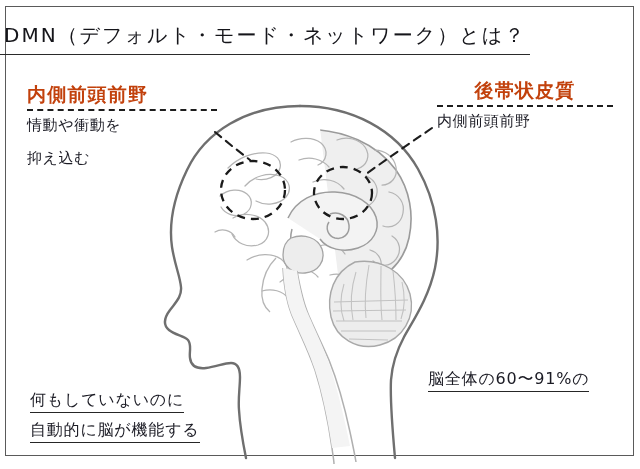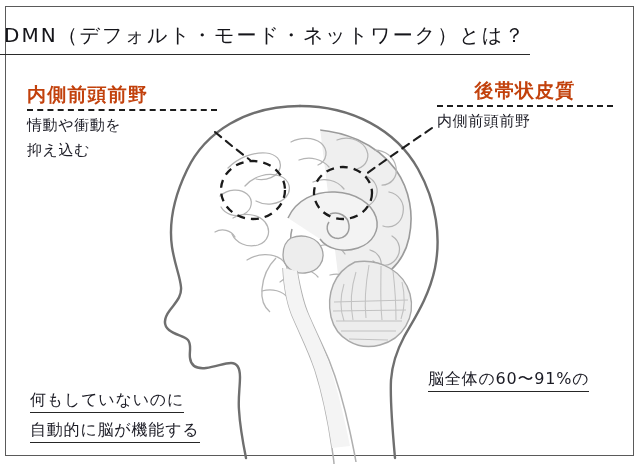--- a/index.html
+++ b/index.html
@@ -236,21 +236,21 @@
   </svg>
 
   <div id="title-block">
     <span id="title-text">DMN（デフォルト・モード・ネットワーク）とは？</span>
   </div>
 
   <div class="callout" id="callout-left">
     <div class="callout-head">内側前頭前野</div>
     <div class="callout-rule"></div>
     <div class="callout-body">情動や衝動を</div>
-    <div class="callout-body" style="margin-top:4px">抑え込む</div>
+    <div class="callout-body" style="margin-top:12px">抑え込む</div>
   </div>
 
   <div class="callout" id="callout-right">
     <div class="callout-head">後帯状皮質</div>
     <div class="callout-rule"></div>
     <div class="callout-body">内側前頭前野</div>
   </div>
 
   <div class="note" id="note-left">
     <div><span class="note-line">何もしていないのに</span></div>

